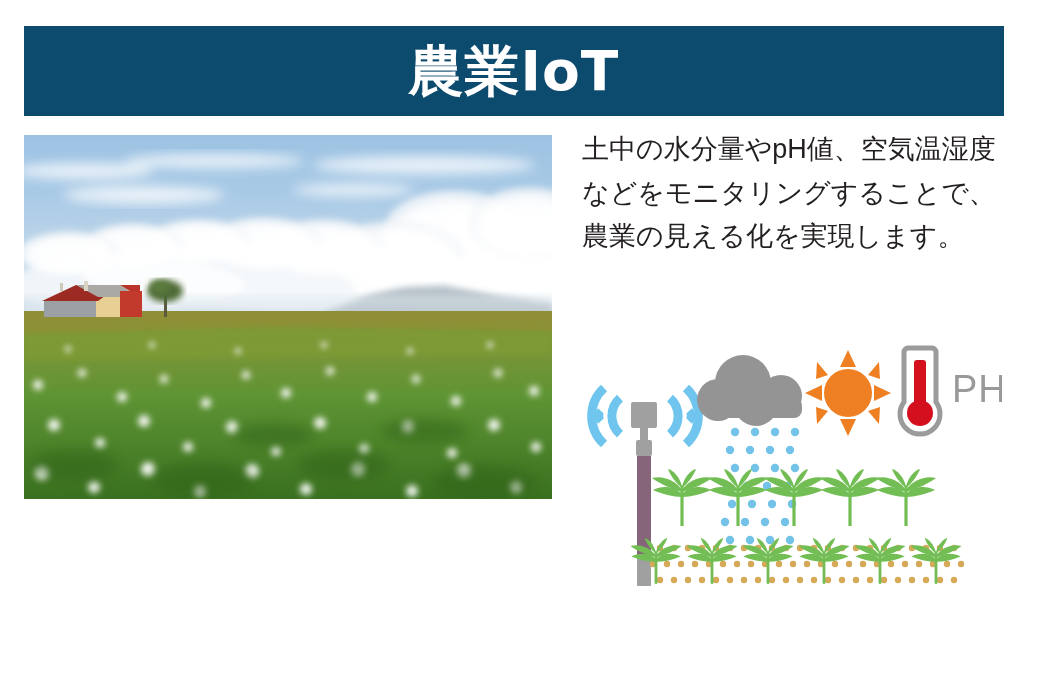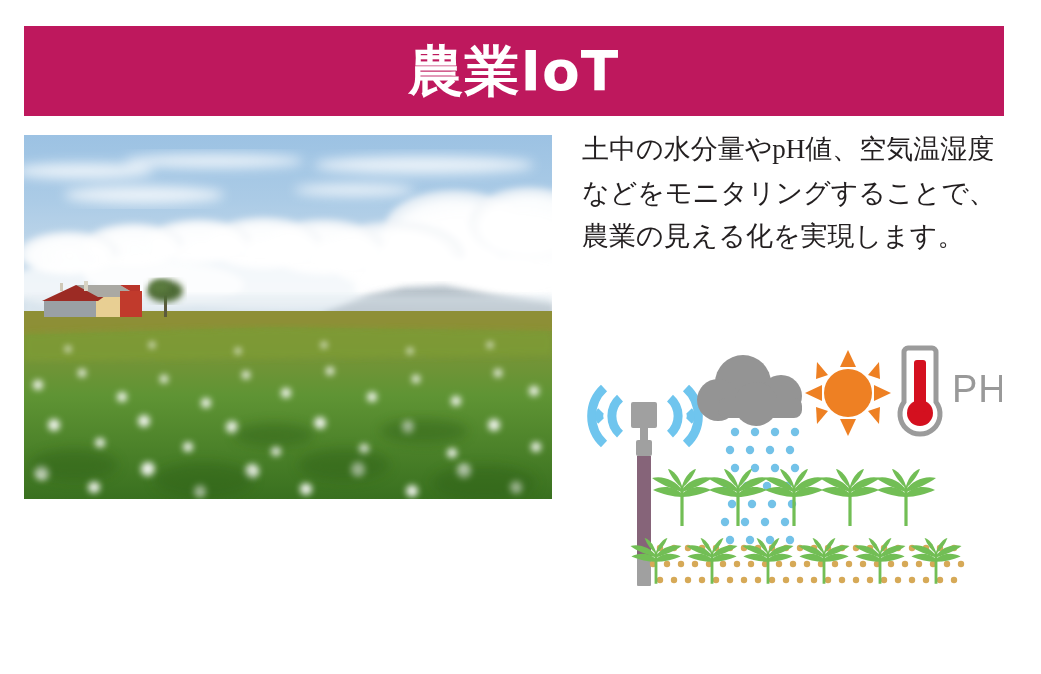--- a/index.html
+++ b/index.html
@@ -16,21 +16,21 @@
     font-family: "Liberation Sans", "DejaVu Sans", sans-serif;
   }
 
   
   .header-banner {
     position: absolute;
     left: 24px;
     top: 26px;
     width: 980px;
     height: 90px;
-    background: #be185d;
+    background: #0c4a6e;
     display: flex;
     align-items: center;
     justify-content: center;
   }
   .header-title {
     color: #ffffff;
     font-size: 55px;
     font-weight: bold;
     letter-spacing: 1px;
     line-height: 1;
@@ -50,21 +50,21 @@
   .photo-svg { display: block; width: 100%; height: 100%; }
 
   
   .right-col {
     position: absolute;
     left: 582px;
     top: 128px;
     width: 430px;
   }
   .body-text {
-    font-family: Liberation Serif, serif;
+    font-family: Liberation Sans, sans-serif;
     font-size: 27px;
     line-height: 1.62;
     color: #231f20;
     letter-spacing: 0px;
     margin: 0;
     width: 422px;
   }
 
   
   .illustration {

